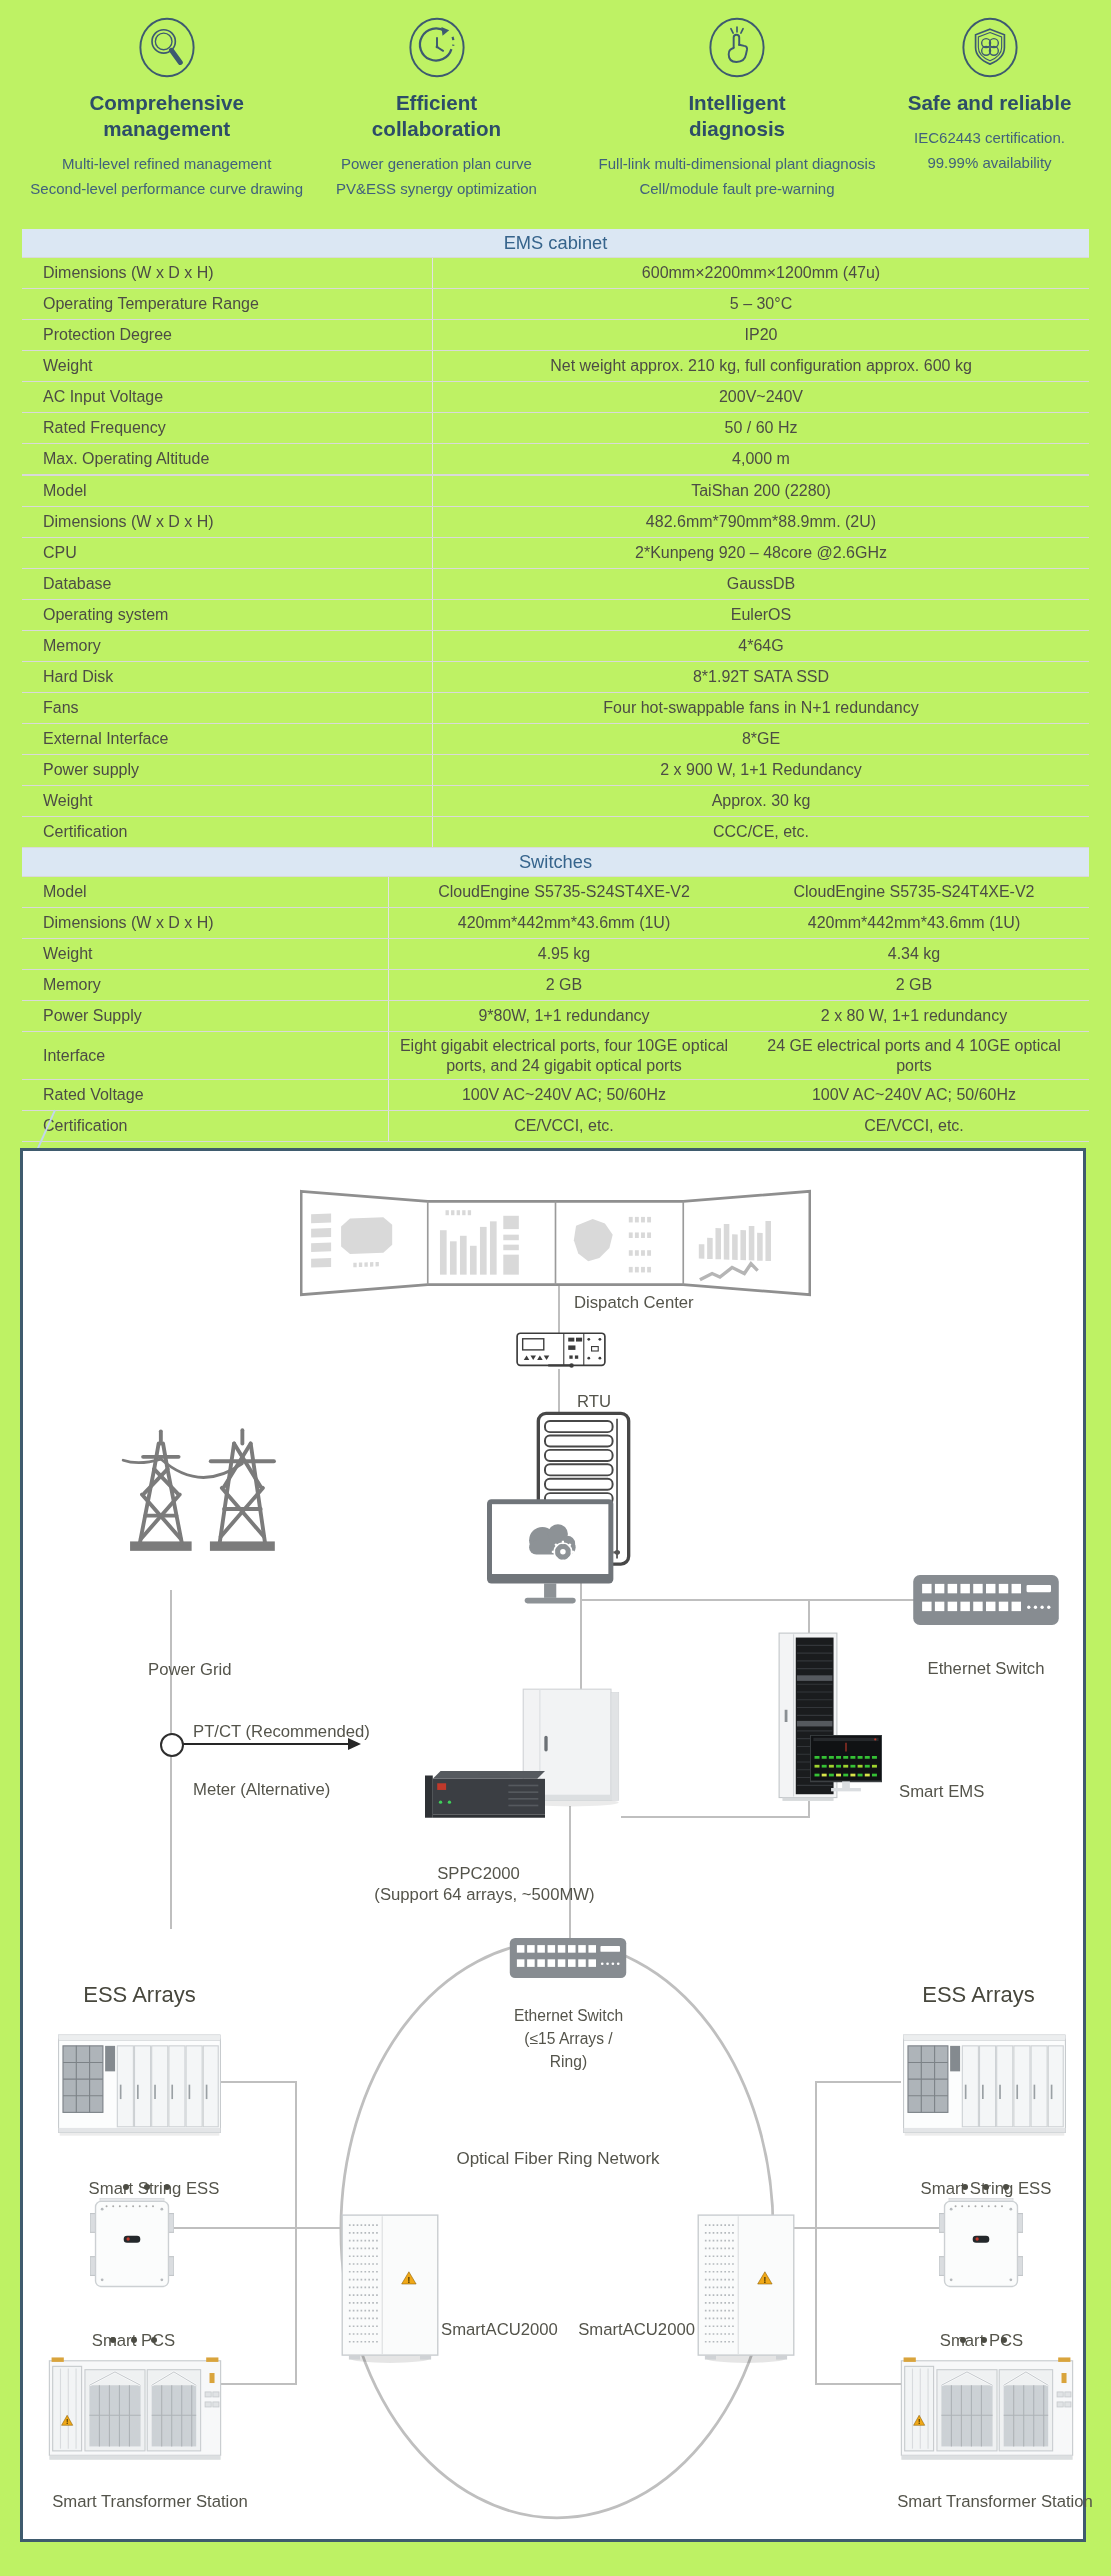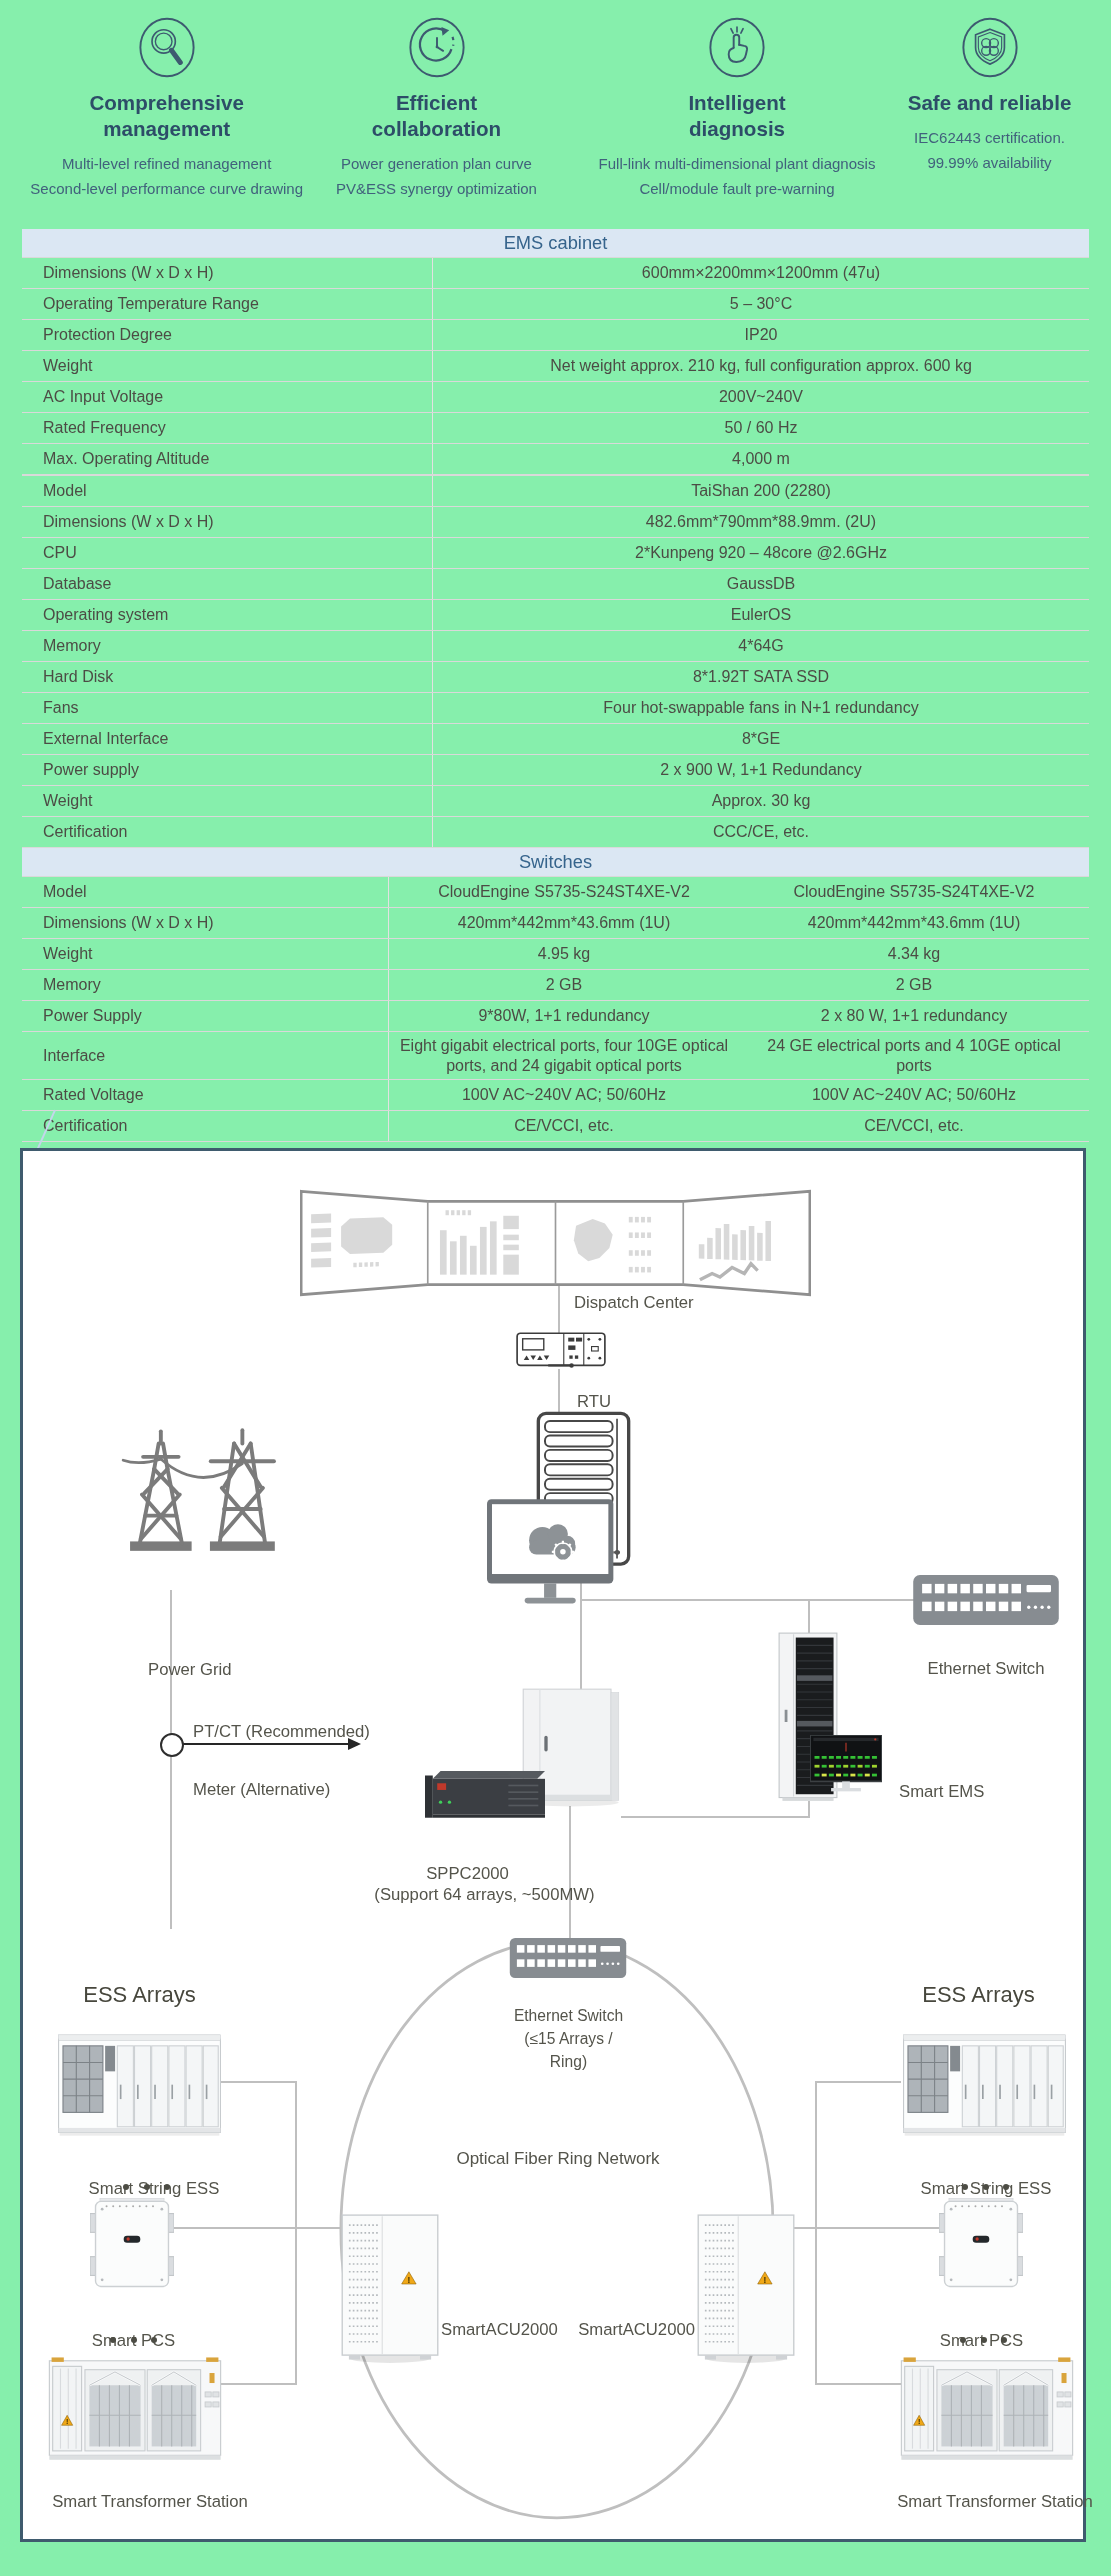--- a/index.html
+++ b/index.html
@@ -1,16 +1,16 @@
 <!DOCTYPE html>
 <html style="font-size:9px"><head>
 <meta charset="utf-8">
 <style>
   html,body{margin:0;padding:0;background:#fff;}
-  #page{position:relative;width:1112px;height:2576px;background:#86efac;overflow:hidden;
+  #page{position:relative;width:1112px;height:2576px;background:#bef264;overflow:hidden;
         font-family:"Liberation Sans", sans-serif;color:#4c4c45;}
   
   .feature{position:absolute;top:16.7px;text-align:center;}
   .f-icon{display:block;margin:0 auto;}
   .f-title{margin-top:12.2px;font-size:20.6px;font-weight:700;color:#2d4d68;line-height:26px;white-space:pre-line;}
   .f-desc{margin-top:9px;font-size:15px;color:#41617c;line-height:25px;}
   
   #tables{position:absolute;left:22px;top:229px;width:1067px;}
   .band{height:28px;background:#dbe7f3;display:flex;align-items:center;justify-content:center;
         font-size:18.3px;color:#36648c;}
@@ -531,21 +531,21 @@
         <line x1="100" y1="10" x2="154" y2="10"></line>
     </g>
     <g stroke="#55595e" stroke-width="3">
       <line x1="150" y1="26" x2="204" y2="26"></line>
         <line x1="150" y1="38" x2="204" y2="38"></line>
         <line x1="150" y1="50" x2="204" y2="50"></line>
         <line x1="150" y1="62" x2="204" y2="62"></line>
     </g>
     <rect x="14" y="78" width="202" height="6" fill="#2e3135"></rect>
   </svg>
-  <div class="dlabel center" style="left:384px;top:1843px;width:167px;">SPPC2000</div>
+  <div class="dlabel center" style="left:395px;top:1843px;width:167px;">SPPC2000</div>
   <div class="dlabel center" style="left:361px;top:1864px;width:247px;">(Support 64 arrays, ~500MW)</div>
   <div class="conn" style="left:569px;top:1806px;width:2.2px;height:135px;"></div>
 
   <svg class="abs" style="left:337px;top:1937px;z-index:1;" width="440" height="585" viewBox="0 0 792 1052">
     <ellipse cx="396" cy="526" rx="389" ry="519" fill="none" stroke="#bfbfbf" stroke-width="5"></ellipse>
   </svg>
   <div class="dlabel center" style="left:447px;top:2128px;width:222px;font-size:17px;">Optical Fiber Ring Network</div>
 
   <svg class="dev" style="left:509px;top:1938px;" width="118" height="40" viewBox="0 0 262 90">
     <rect x="0" y="0" width="262" height="90" rx="12" fill="#878c91"></rect>

